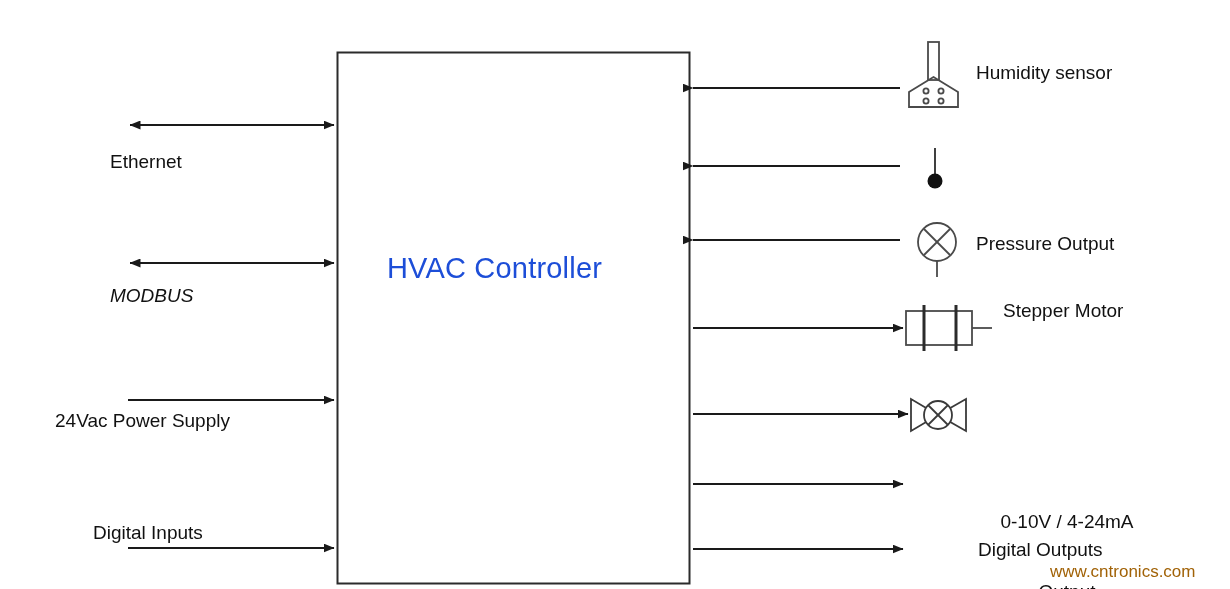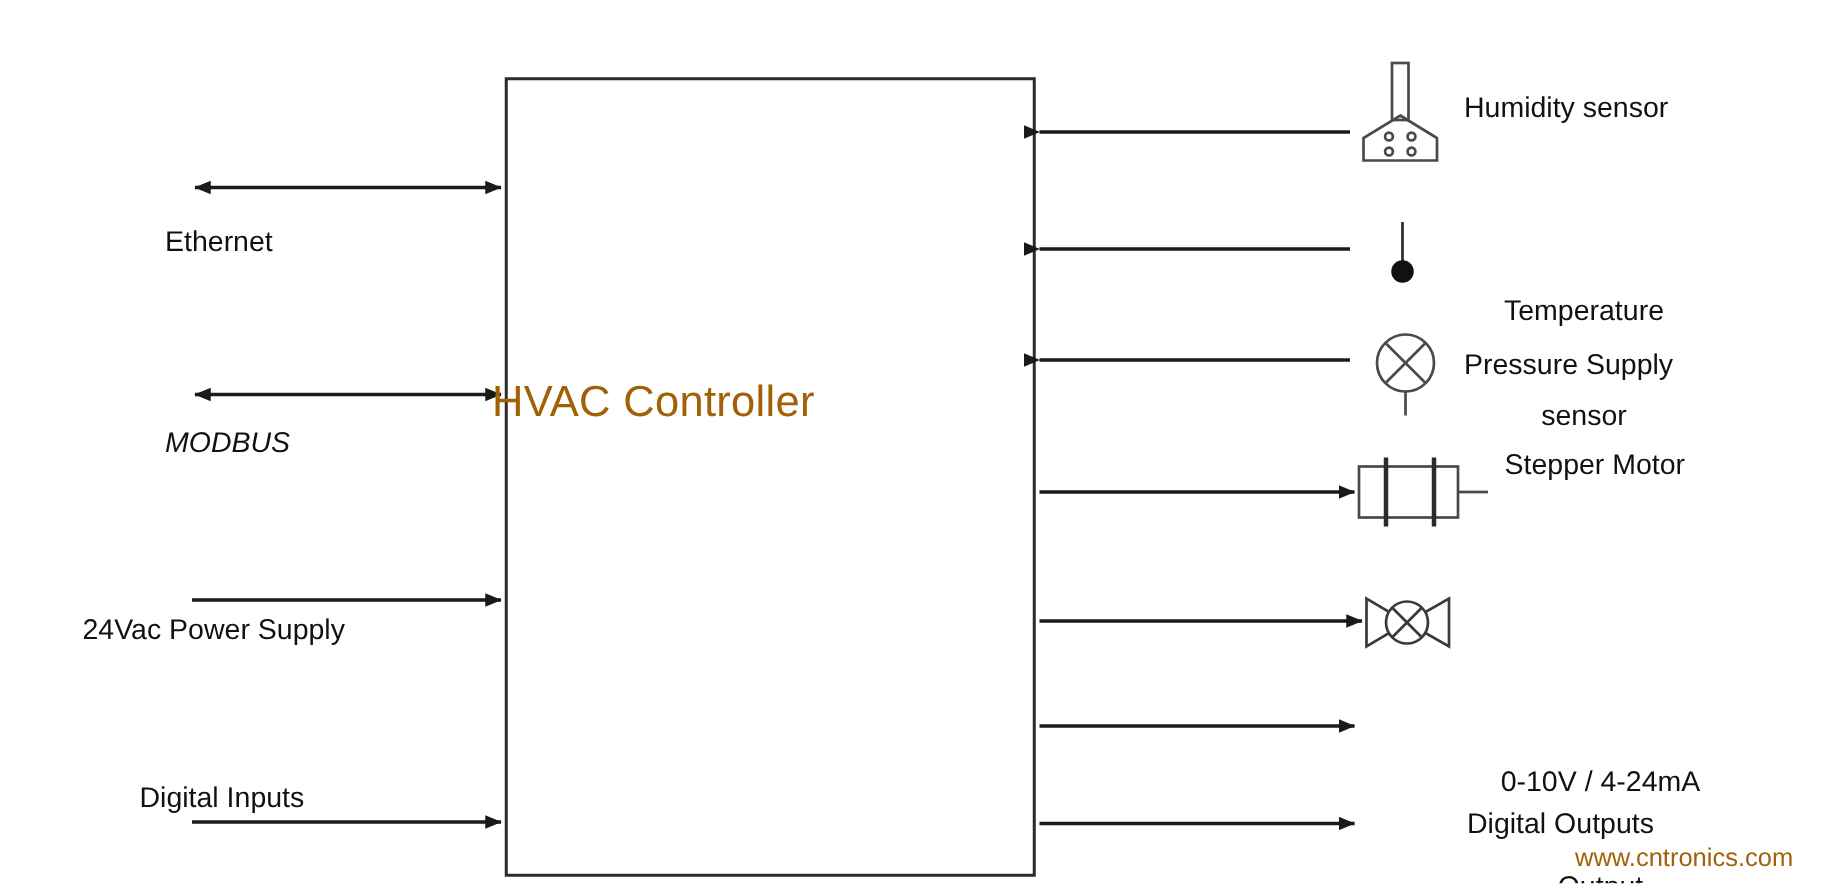--- a/index.html
+++ b/index.html
@@ -38,25 +38,26 @@
   }
   .lbl-right {
     font-size: 19px;
     text-align: right;
   }
   .lbl-center {
     text-align: center;
   }
   #controller-title {
     position: absolute;
-    left: 328px;
+    left: 318px;
     top: 252px;
     width: 353px;
+    text-align: center;
     font-size: 29px;
-    color: #a16207;
+    color: #1d4ed8;
     font-family: "Liberation Sans", sans-serif;
     letter-spacing: 0.2px;
   }
   #watermark {
     position: absolute;
     left: 1050px;
     top: 562px;
     font-size: 17px;
     font-family: "Liberation Sans", sans-serif;
     color: #a16207;
@@ -166,26 +167,22 @@
   <div class="lbl lbl-left" style="left:110px; top:150px;">Ethernet</div>
 
   <div class="lbl lbl-left" style="left:110px; top:284px;font-style:italic;">MODBUS</div>
 
   <div class="lbl lbl-left" style="left:55px; top:409px;">24Vac Power Supply</div>
 
   <div class="lbl lbl-left" style="left:93px; top:521px;">Digital Inputs</div>
 
   <div class="lbl lbl-right" style="left:976px; top:61px;">Humidity sensor</div>
 
-  <div class="lbl lbl-right lbl-center" style="left:971px; top:150px; width:170px;">
-    <div>Temperature</div>
-    <div>sensor</div>
-  </div>
 
-  <div class="lbl lbl-right" style="left:976px; top:232px;">Pressure Supply</div>
+  <div class="lbl lbl-right" style="left:976px; top:232px;">Pressure Output</div>
 
   <div class="lbl lbl-right" style="left:1003px; top:299px;">Stepper Motor</div>
 
 
   <div class="lbl lbl-right lbl-center" style="left:977px; top:464px; width:180px;">
     <div>0-10V / 4-24mA</div>
     <div>Output</div>
   </div>
 
   <div class="lbl lbl-right" style="left:978px; top:538px;">Digital Outputs</div>

